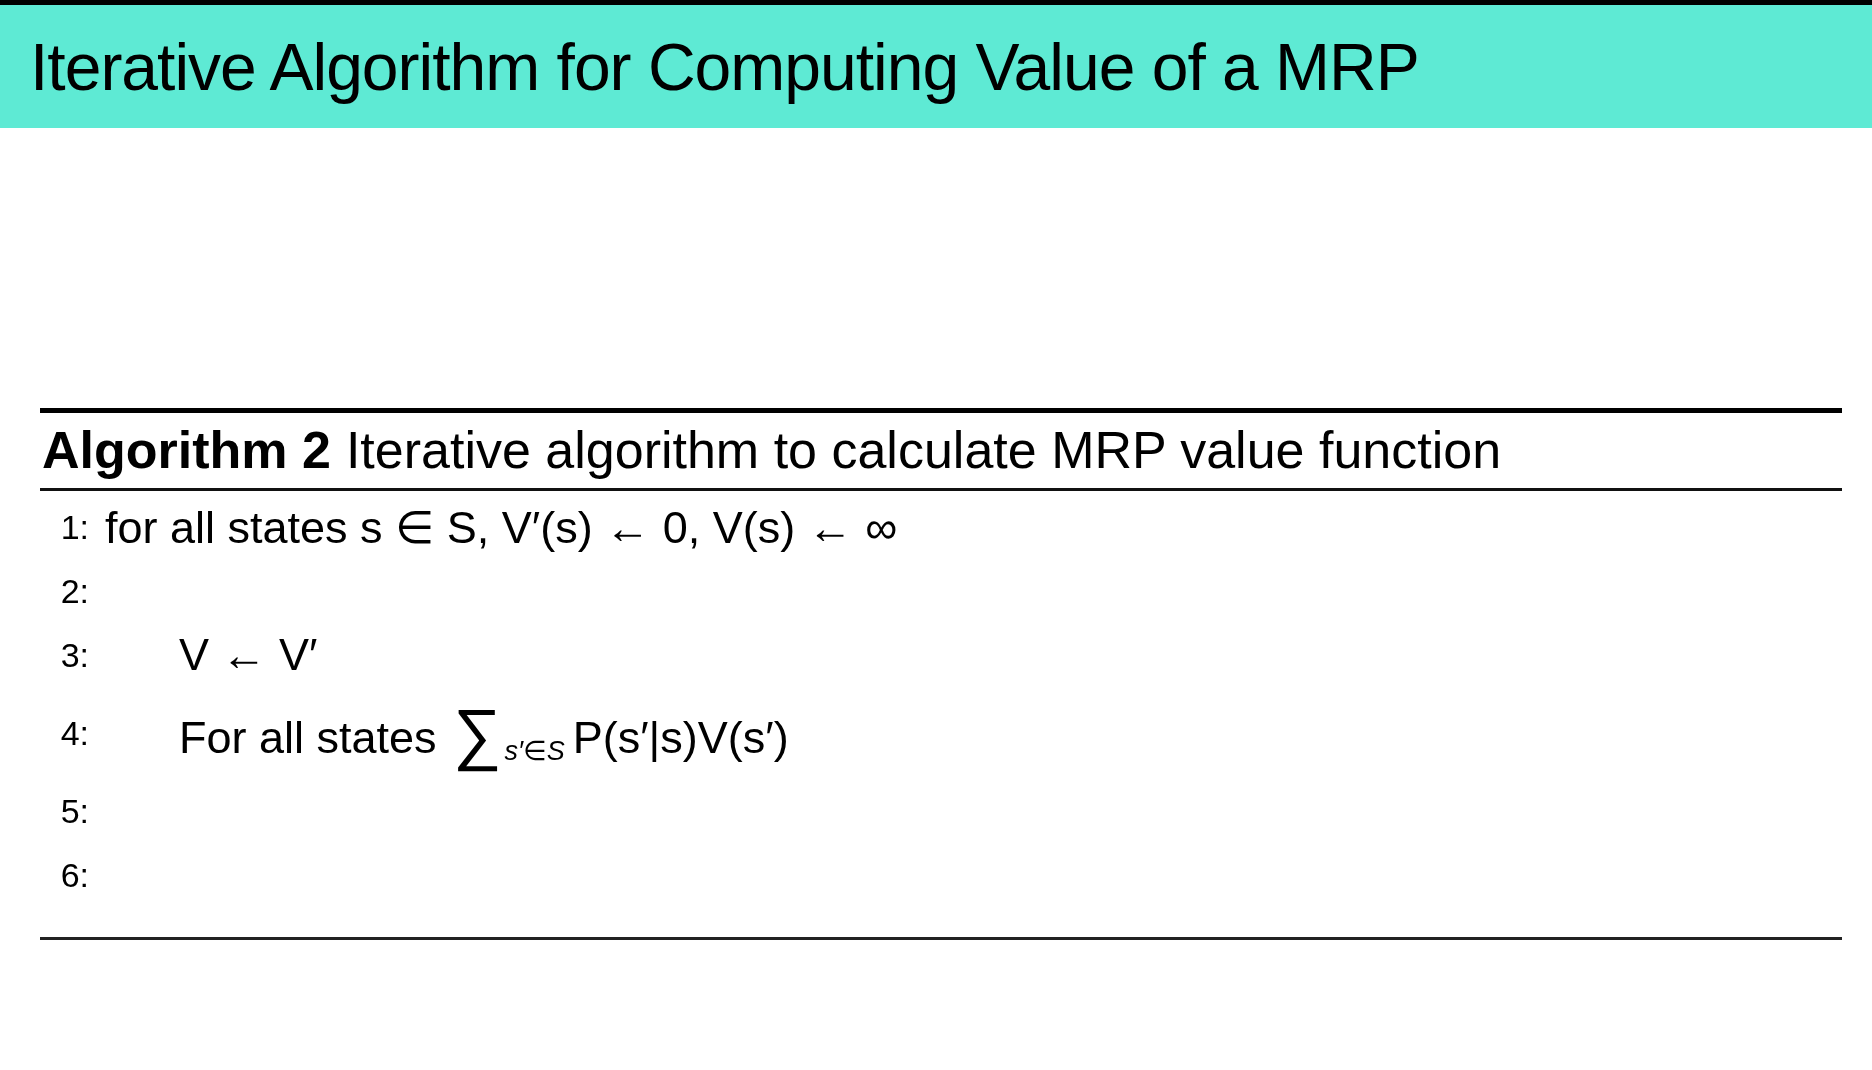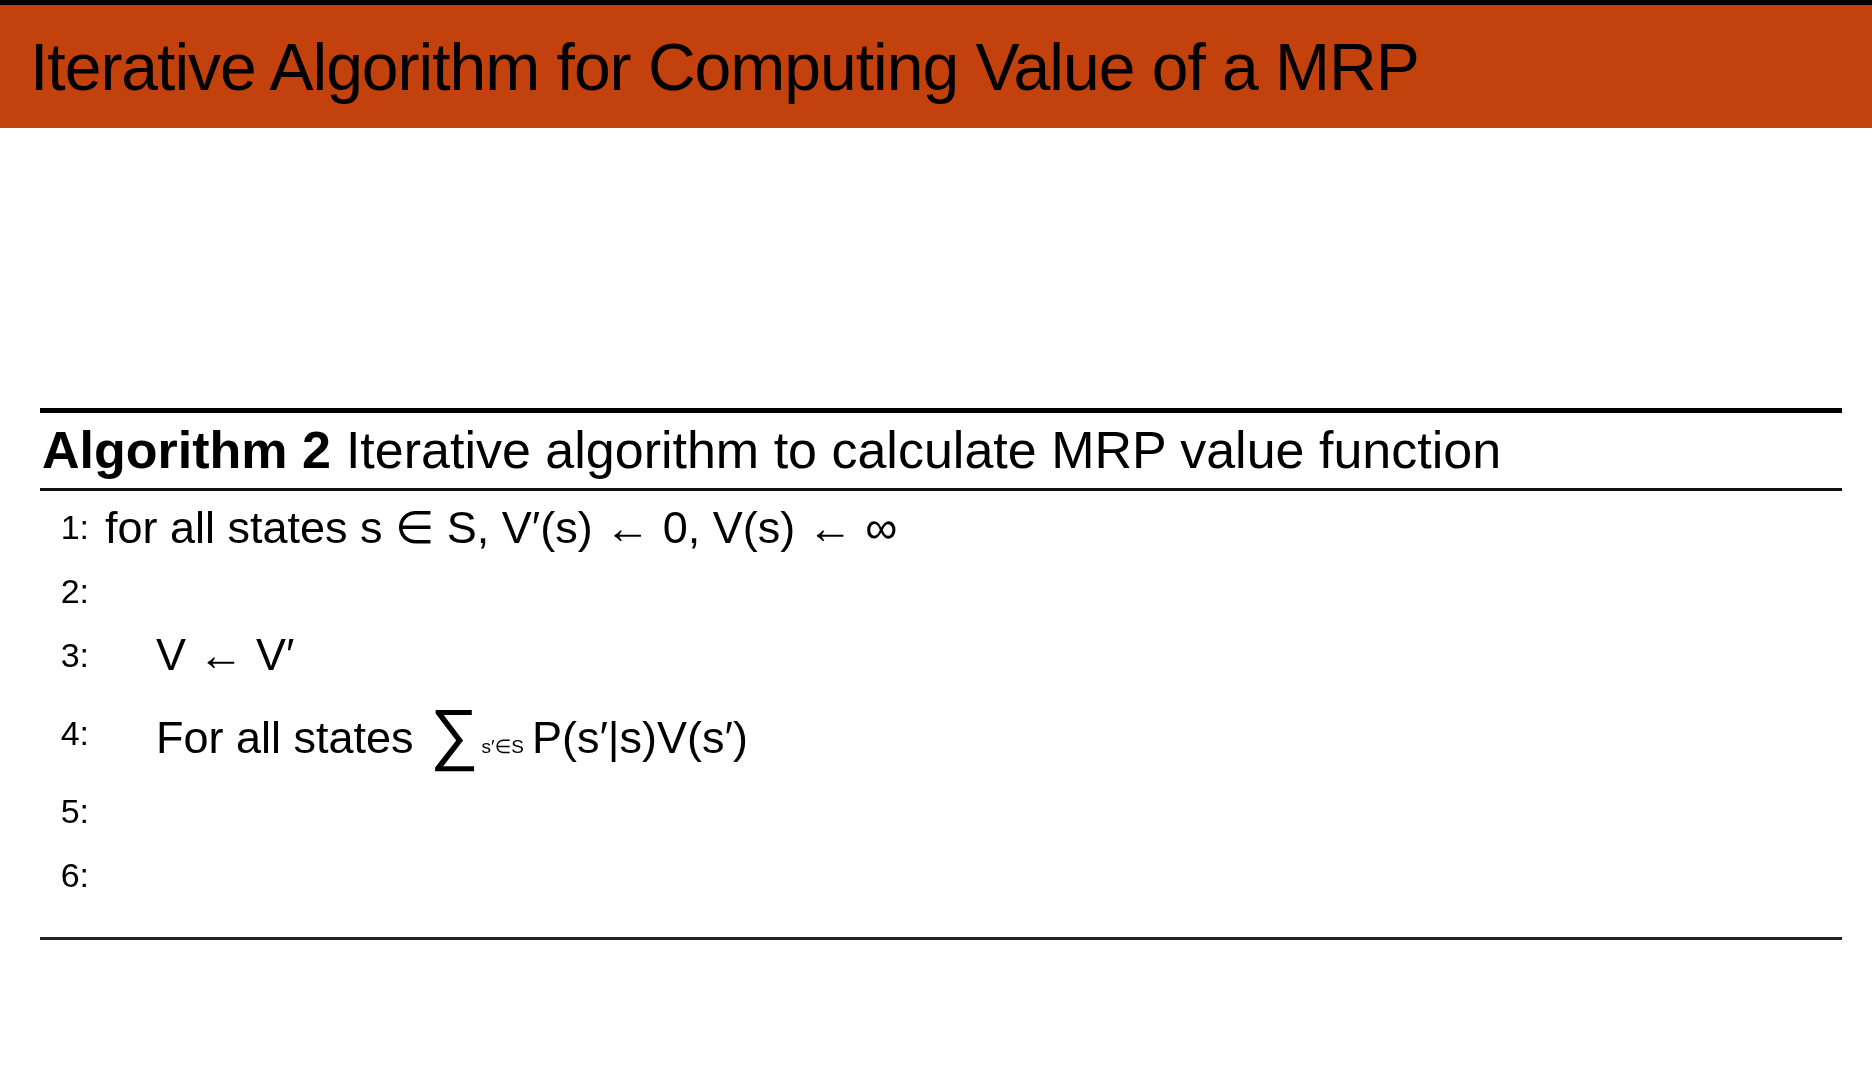--- a/index.html
+++ b/index.html
@@ -14,21 +14,21 @@
 
   .top-border {
     position: absolute; top: 0; left: 0;
     width: 1872px; height: 5px;
     background: #000000;
   }
 
   .title-bar {
     position: absolute; top: 5px; left: 0;
     width: 1872px; height: 123px;
-    background: #c2410c;
+    background: #5eead4;
     display: flex; align-items: center;
   }
   .title {
     margin: 0 0 0 30px;
     font-size: 66px;
     font-weight: 400;
     letter-spacing: -1px;
     white-space: nowrap;
   }
 
@@ -65,36 +65,37 @@
     box-sizing: border-box;
     padding-right: 16px;
     text-align: right;
     font-size: 34px;
   }
   .line-content {
     white-space: pre;
     display: flex;
     align-items: baseline;
   }
-  .indent-1 { margin-left: 51px; }
+  .indent-1 { margin-left: 74px; }
 
   .seg { display: inline; }
   .seg-t { font-style: normal; }
   .seg-k { font-weight: 700; }
   .seg-m { }
 
   .seg-sum {
     display: inline-flex;
     align-items: flex-start;
     margin: 0 8px 0 4px;
     position: relative; top: 4px;
   }
   .sum-sigma { font-size: 68px; line-height: 52px; font-style: normal; }
   .sum-sub {
-    font-size: 19px;
+    font-size: 27px;
+    font-style: italic;
     margin-left: 3px;
     position: relative; top: 28px;
   }
 </style>
 </head>
 <body>
 
 <div class="slide-root">
 
   <div class="top-border"></div>

